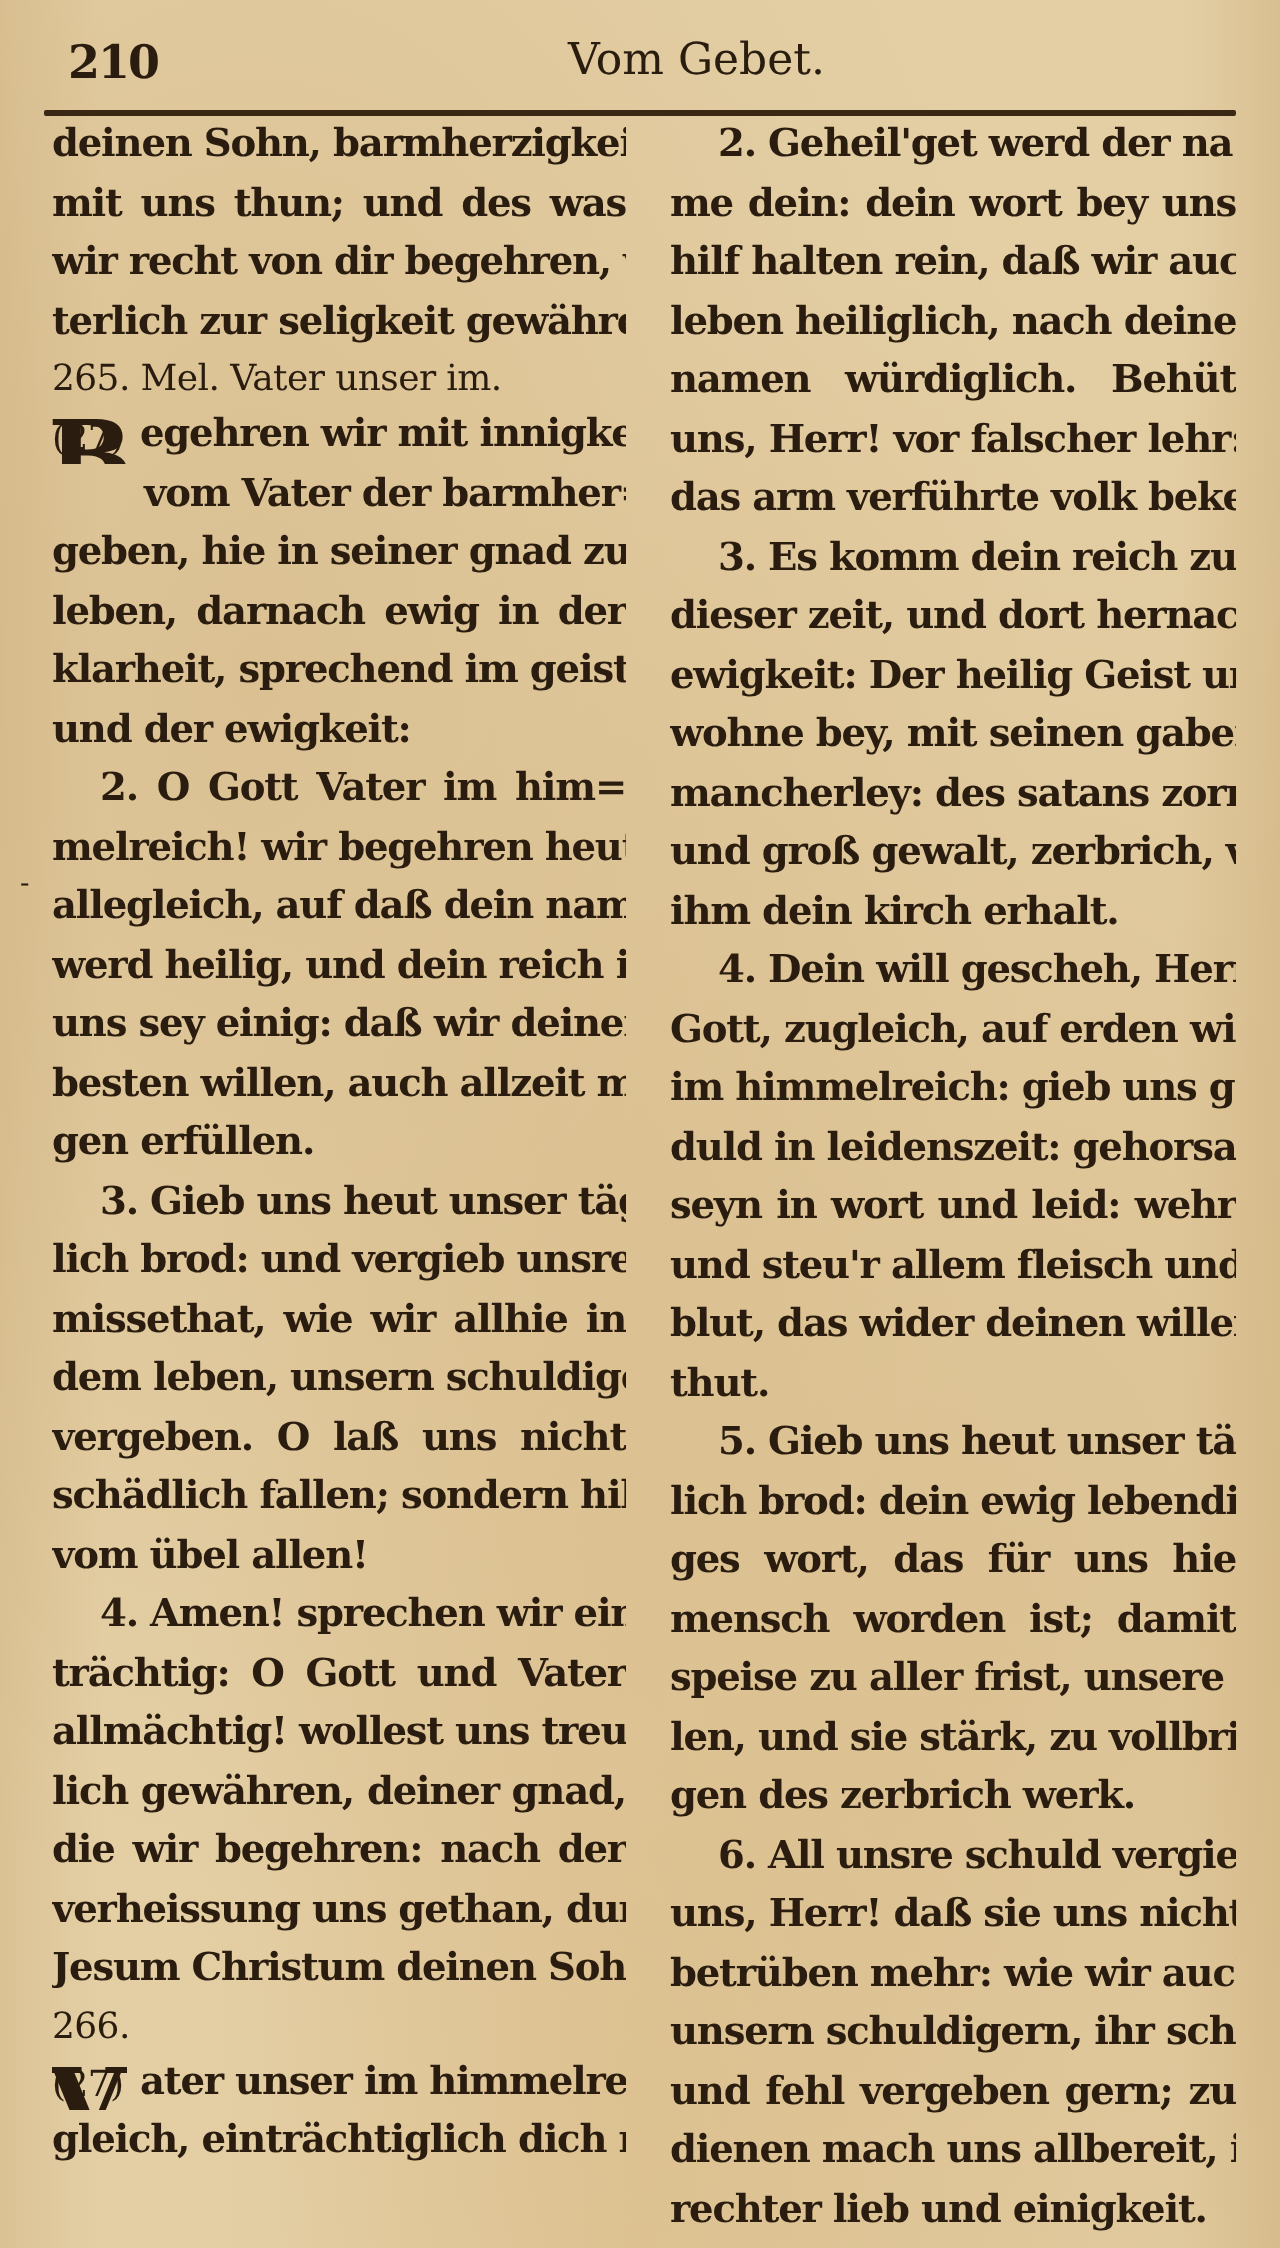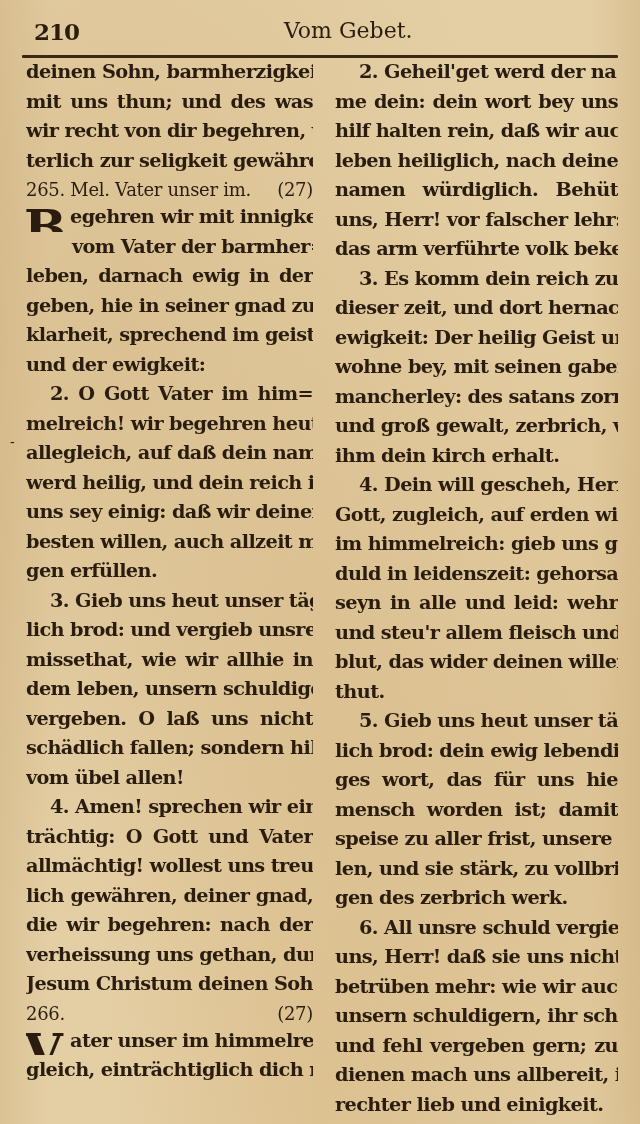--- a/index.html
+++ b/index.html
@@ -38,21 +38,21 @@
   .col-right { left: 335px; width: 283px; }
   .line {
     display: block; white-space: nowrap; text-align: justify; text-align-last: justify;
     height: 29.5px; overflow: hidden; letter-spacing: -0.6px;
   }
   .line.last { text-align-last: left; }
   .line.indent { padding-left: 24px; }
   .line.indent-big { padding-left: 46px; }
   .hymn-head {
     display: flex; justify-content: space-between; height: 27px;
-    font-weight: normal; font-size: 18px; letter-spacing: -0.3px;
+    font-weight: normal; font-size: 18px; letter-spacing: -0.3px; flex-direction: column;
   }
   .dropcap-line { position: relative; padding-left: 44px; }
   .dropcap {
     position: absolute; left: -2px; top: 2px;
     font-size: 50px; line-height: 50px; font-weight: bold; font-family: "DejaVu Serif", serif;
   }
   .margin-mark { position: absolute; left: 10px; top: 434px; font-size: 14px; }
 </style>
 </head>
 <body>
@@ -70,22 +70,22 @@
   <span class="line">wir recht von dir begehren, vä=</span>
   <span class="line last">terlich zur seligkeit gewähren.</span>
 
   <div class="hymn-head">
     <span>265. Mel. Vater unser im.</span>
     <span>(27)</span>
   </div>
   <div>
     <span class="line dropcap-line"><span class="dropcap">B</span><span>egehren wir mit innigkeit,</span></span>
     <span class="line indent-big">vom Vater der barmher=</span>
+    <span class="line">geben, hie in seiner gnad zu</span>
     <span class="line">leben, darnach ewig in der</span>
-    <span class="line">geben, hie in seiner gnad zu</span>
     <span class="line">klarheit, sprechend im geist</span>
     <span class="line last">und der ewigkeit:</span>
   </div>
   <div>
     <span class="line indent">2. O Gott Vater im him=</span>
     <span class="line">melreich! wir begehren heut</span>
     <span class="line">allegleich, auf daß dein name</span>
     <span class="line">werd heilig, und dein reich in</span>
     <span class="line">uns sey einig: daß wir deinen</span>
     <span class="line">besten willen, auch allzeit mö=</span>
@@ -138,21 +138,21 @@
     <span class="line">wohne bey, mit seinen gaben</span>
     <span class="line">mancherley: des satans zorn</span>
     <span class="line">und groß gewalt, zerbrich, vor</span>
     <span class="line last">ihm dein kirch erhalt.</span>
   </div>
   <div>
     <span class="line indent">4. Dein will gescheh, Herr</span>
     <span class="line">Gott, zugleich, auf erden wie</span>
     <span class="line">im himmelreich: gieb uns ge=</span>
     <span class="line">duld in leidenszeit: gehorsam</span>
-    <span class="line">seyn in alle und leid: wehr</span>
+    <span class="line">seyn in wort und leid: wehr</span>
     <span class="line">und steu'r allem fleisch und</span>
     <span class="line">blut, das wider deinen willen</span>
     <span class="line last">thut.</span>
   </div>
   <div>
     <span class="line indent">5. Gieb uns heut unser täg=</span>
     <span class="line">lich brod: dein ewig lebendi=</span>
     <span class="line">ges wort, das für uns hie</span>
     <span class="line">mensch worden ist; damit</span>
     <span class="line">speise zu aller frist, unsere see=</span>

